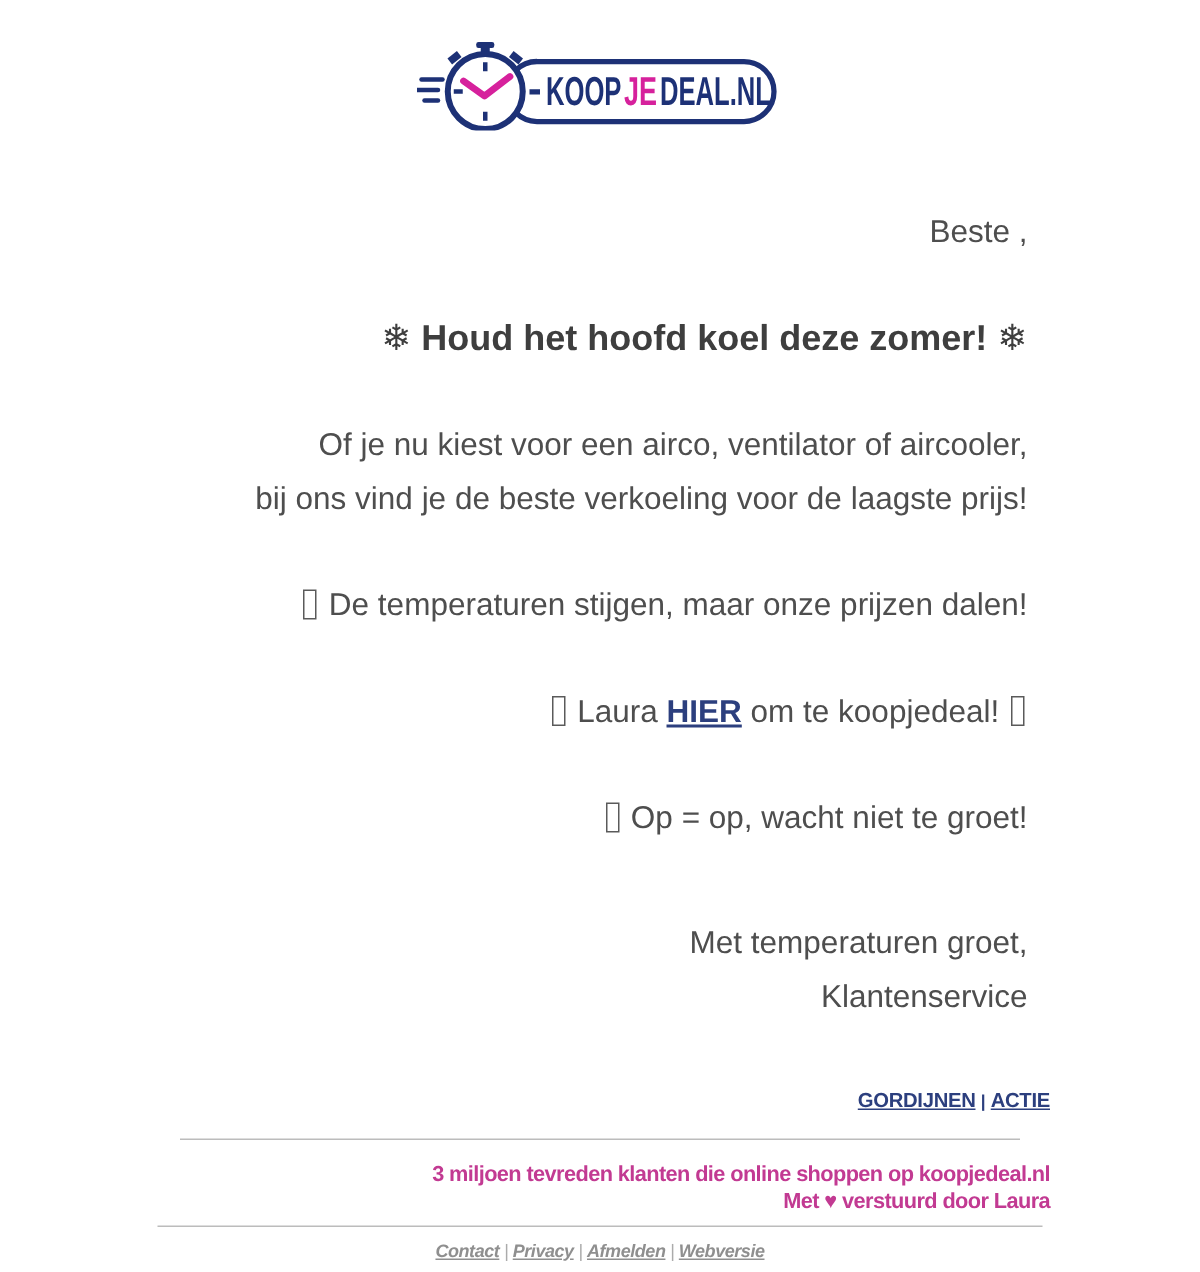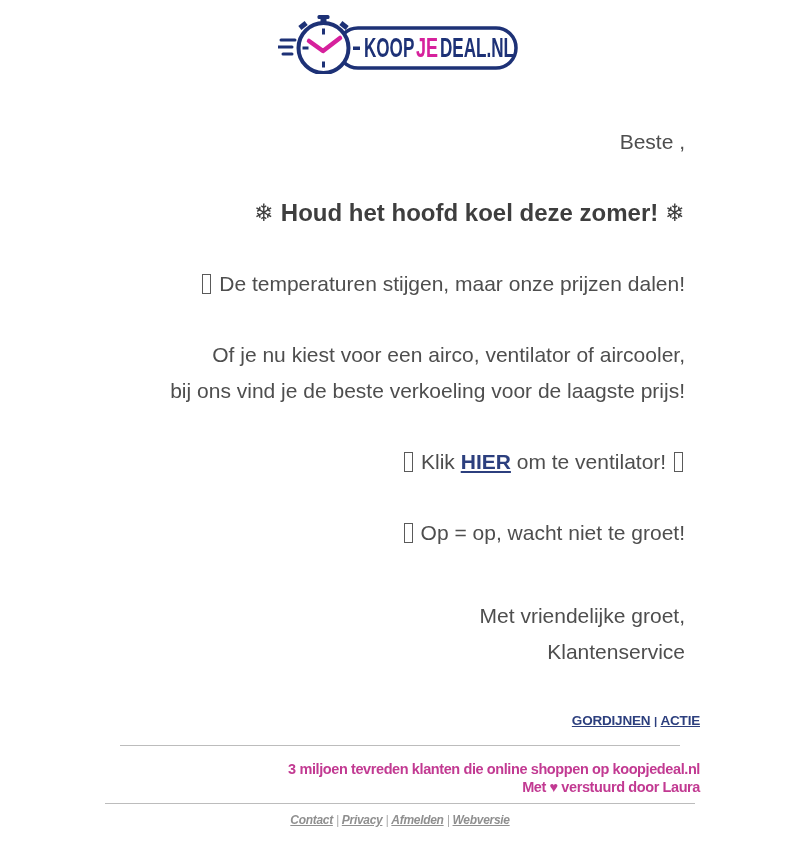--- a/index.html
+++ b/index.html
@@ -16,21 +16,21 @@
   * { box-sizing: border-box; margin: 0; padding: 0; }
   html, body { background: #ffffff; }
   body {
     width: 800px;
     height: 848px;
     overflow: hidden;
     font-family: "Liberation Sans", "DejaVu Sans", sans-serif;
   }
   .email {
     width: 600px;
-    margin: 4px auto;
+    margin: 17px auto;
     padding-top: 10px;
   }
   .logo-wrap {
     text-align: center;
     margin-bottom: 50px;
   }
   .logo-wrap svg { display: inline-block; vertical-align: top; }
 
   .content {
     padding: 0 15px;
@@ -151,44 +151,44 @@
     </svg>
   </header>
 
   <main class="content">
 
     <p>Beste ,</p>
 
     <p class="heading">❄ Houd het hoofd koel deze zomer! ❄</p>
 
     <p>
-      <span class="tofu"></span>
-      <span>De temperaturen stijgen, maar onze prijzen dalen!</span>
-    </p>
-
-    <p>
       <span>Of je nu kiest voor een airco, ventilator of aircooler,</span><br>
       <span>bij ons vind je de beste verkoeling voor de laagste prijs!</span>
     </p>
 
     <p>
       <span class="tofu"></span>
-      <span>Klik</span>
+      <span>De temperaturen stijgen, maar onze prijzen dalen!</span>
+    </p>
+
+    <p>
+      <span class="tofu"></span>
+      <span>Laura</span>
       <a href="#" class="cta-link">HIER</a>
-      <span>om te ventilator!</span>
+      <span>om te koopjedeal!</span>
       <span class="tofu"></span>
     </p>
 
     <p>
       <span class="tofu"></span>
       <span>Op = op, wacht niet te groet!</span>
     </p>
 
     <p class="closing">
-      <span>Met vriendelijke groet,</span><br>
+      <span>Met temperaturen groet,</span><br>
       <span>Klantenservice</span>
     </p>
 
   </main>
 
   <footer>
 
     <div class="footer-nav">
       <a href="#">GORDIJNEN</a>
       <span class="sep">|</span>

